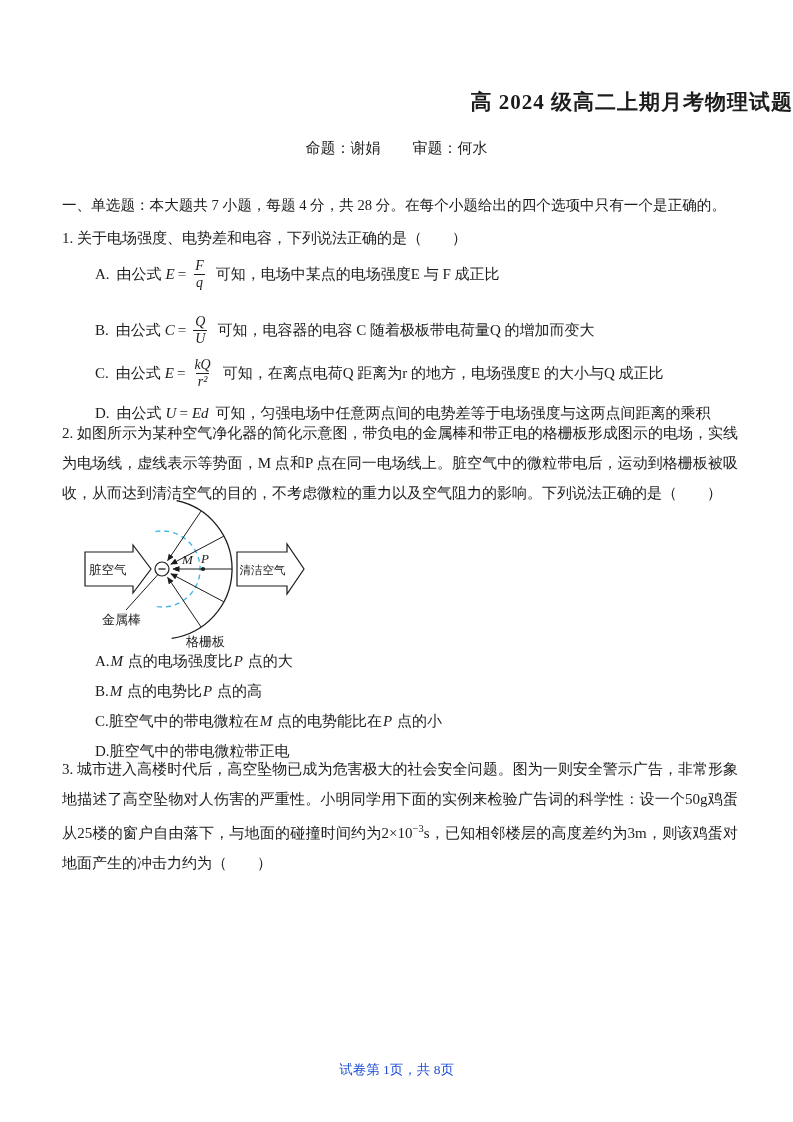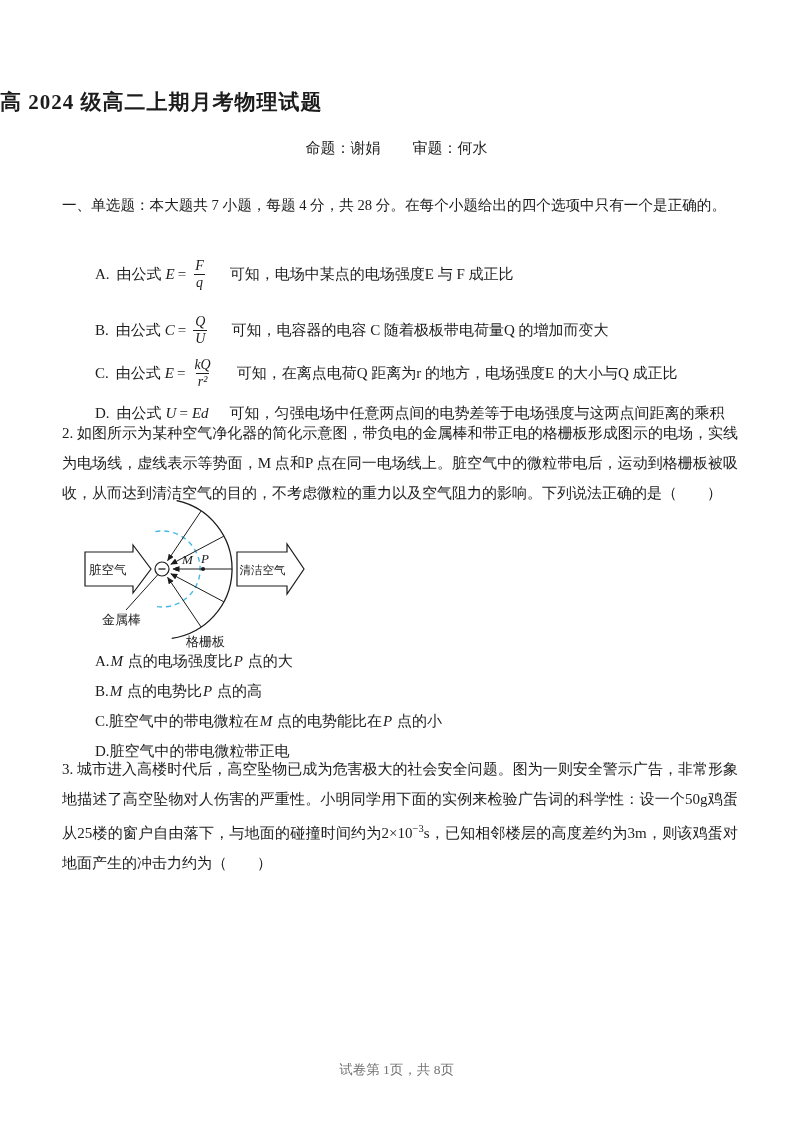--- a/index.html
+++ b/index.html
@@ -3,21 +3,21 @@
 <meta charset="utf-8">
 <style>
   html,body { margin:0; padding:0; background:#ffffff; }
   .page {
     position:relative; width:793px; height:1122px; background:#ffffff;
     font-family:"Liberation Serif","DejaVu Serif",serif;
     color:#1c1c1c; font-size:15px; overflow:hidden;
   }
   .abs { position:absolute; }
   .title {
-    top:88px; left:0; width:100%; text-align:left;
+    top:88px; left:0; width:100%; text-align:right;
     font-size:21px; font-weight:bold; letter-spacing:1px;
   }
   .authors {
     top:139px; left:0; width:100%;
     display:flex; justify-content:center; gap:32px; font-size:15px;
   }
   .examinfo { top:169px; left:62px; width:676px; text-indent:1.6em; line-height:22px; }
   .heading {
     top:196px; left:62px; width:700px; font-weight:normal;
     font-size:14.6px; white-space:nowrap;
@@ -35,42 +35,43 @@
   .q2opt { left:95px; width:640px; line-height:30px; }
   .q2optA { top:646px; } .q2optB { top:676px; }
   .q2optC { top:706px; } .q2optD { top:736px; }
   .it { font-style:italic; padding:0 1px; }
   .flhs { font-style:italic; margin-left:4px; }
   .feq { margin:0 3px; }
   .frac { display:inline-flex; flex-direction:column; align-items:center;
           margin:0 4px; font-style:italic; line-height:1.1; font-size:14px; }
   .frac .den { border-top:1.2px solid #1c1c1c; padding:0 2px; }
   .frac .num { padding:0 2px; }
-  .fpost { margin-left:20px; }
+  .fpost { margin-left:6px; }
   sup.small { font-size:10.5px; }
   .figure { top:500px; left:80px; }
   svg text { font-family:"Liberation Serif","DejaVu Serif",serif; fill:#1c1c1c; }
   .footer { top:1061px; left:0; width:100%; text-align:center;
-            font-size:13.5px; color:#737373; }
+            font-size:13.5px; color:#1d4ed8; }
 </style>
 </head>
 <body>
 
 <div class="page">
 
   <div class="abs title">高 2024 级高二上期月考物理试题</div>
 
   <div class="abs authors">
     <span>命题：谢娟</span>
     <span>审题：何水</span>
   </div>
 
 
   <div class="abs heading">一、单选题：本大题共 7 小题，每题 4 分，共 28 分。在每个小题给出的四个选项中只有一个是正确的。</div>
 
+  <div class="abs stem q1stem">1. 关于电场强度、电势差和电容，下列说法正确的是（　　）</div>
 
   <div class="abs optrow optA">
     <span class="lbl">A.</span>
     <span>由公式</span>
     <span class="flhs">E</span>
     <span class="feq">=</span>
     <span class="frac">
       <span class="num">F</span>
       <span class="den">q</span>
     </span>

